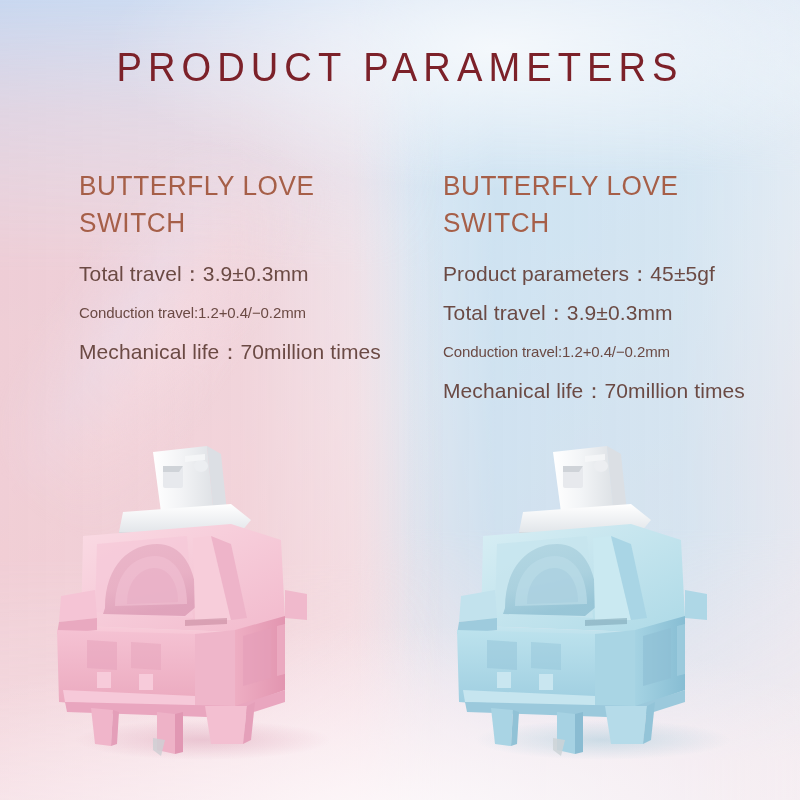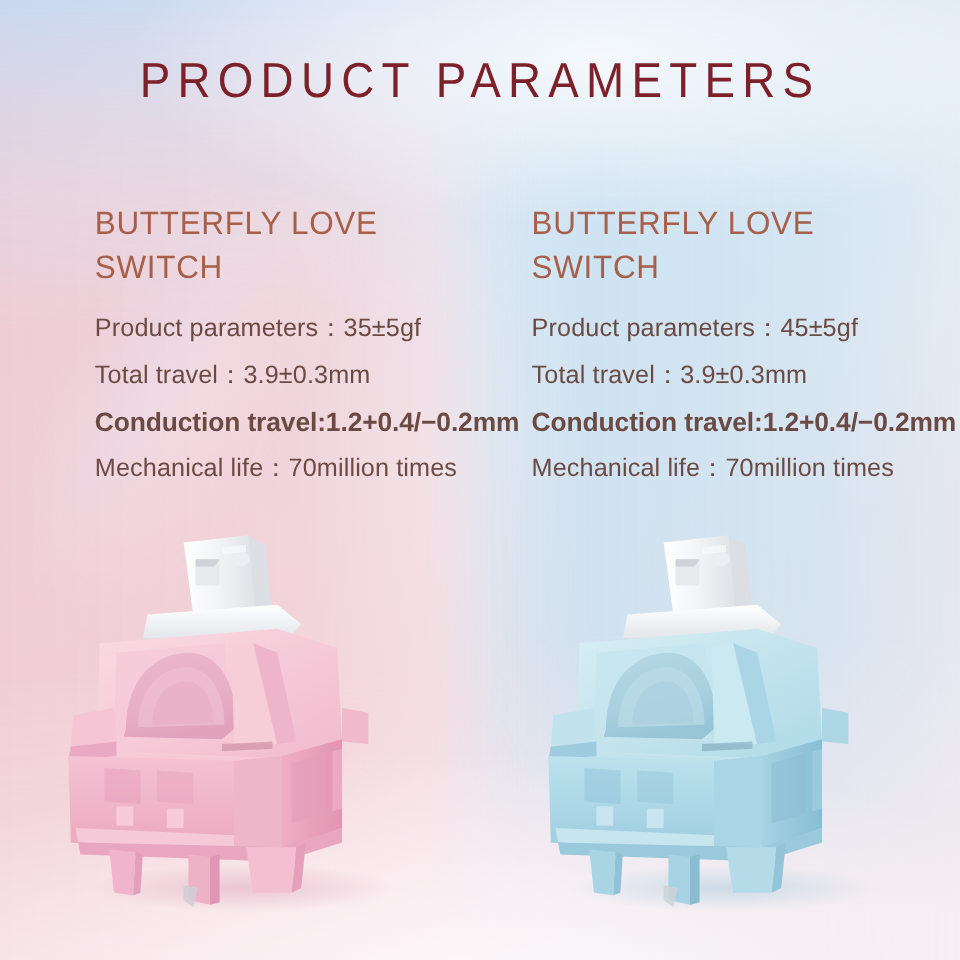--- a/index.html
+++ b/index.html
@@ -134,23 +134,22 @@
   }
   .spec-row {
     font-family: "Liberation Sans Narrow", "Liberation Sans", sans-serif;
     font-size: 21px;
     line-height: 39px;
     color: #6b4a44;
     white-space: nowrap;
     letter-spacing: 0.1px;
   }
   .spec-row.tight {
-    font-size: 22px;
+    font-size: 15px;
     letter-spacing: -0.1px;
-    font-weight: bold;
   }
   .spec-label { }
   .spec-value { }
 
   
   .switches {
     position: absolute;
     top: 432px;
     left: 0;
     width: 800px;
@@ -184,23 +183,20 @@
   <div class="bg-layer bg-bloom-bottom"></div>
   <div class="bg-layer bg-streak"></div>
 
   <div class="title">PRODUCT PARAMETERS</div>
 
   <div class="columns">
 
     <div class="col left">
       <h2 class="switch-name">BUTTERFLY LOVE SWITCH</h2>
       <ul class="spec-list">
-        <li class="spec-row">
-          <span class="spec-label">Product parameters：</span><span class="spec-value">35±5gf</span>
-        </li>
         <li class="spec-row">
           <span class="spec-label">Total travel：</span><span class="spec-value">3.9±0.3mm</span>
         </li>
         <li class="spec-row tight">
           <span class="spec-label">Conduction travel:</span><span class="spec-value">1.2+0.4/−0.2mm</span>
         </li>
         <li class="spec-row">
           <span class="spec-label">Mechanical life：</span><span class="spec-value">70million times</span>
         </li>
       </ul>

